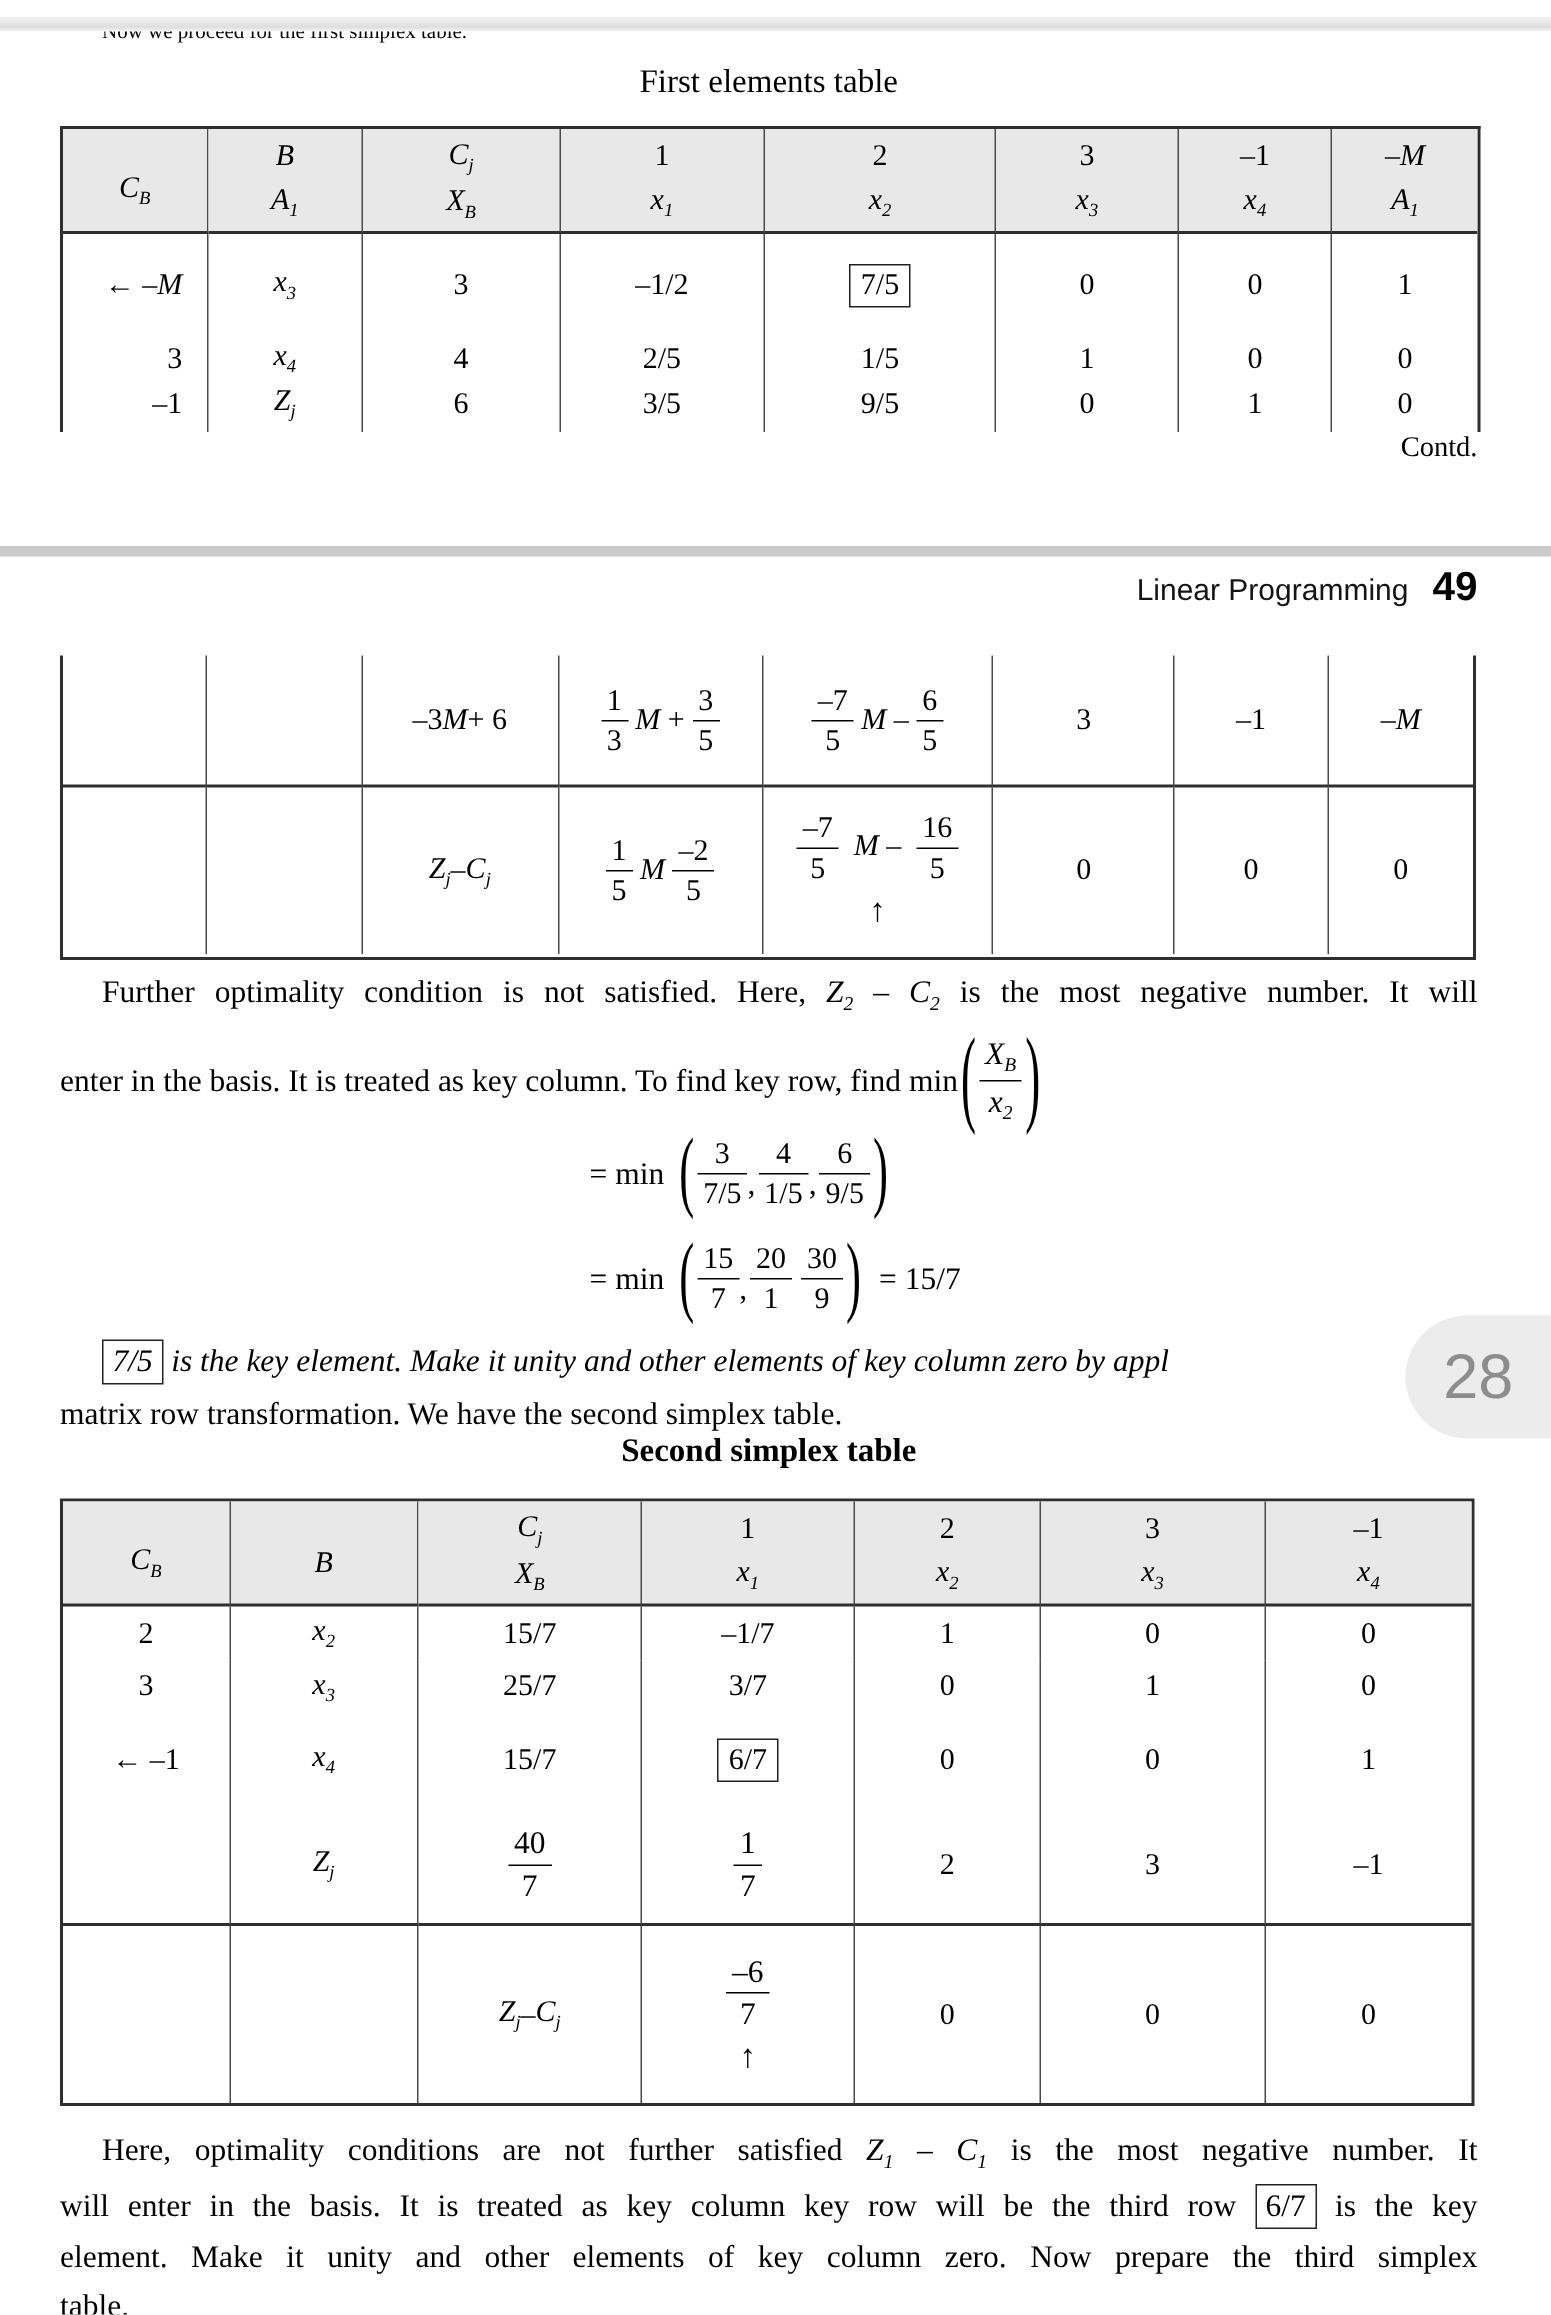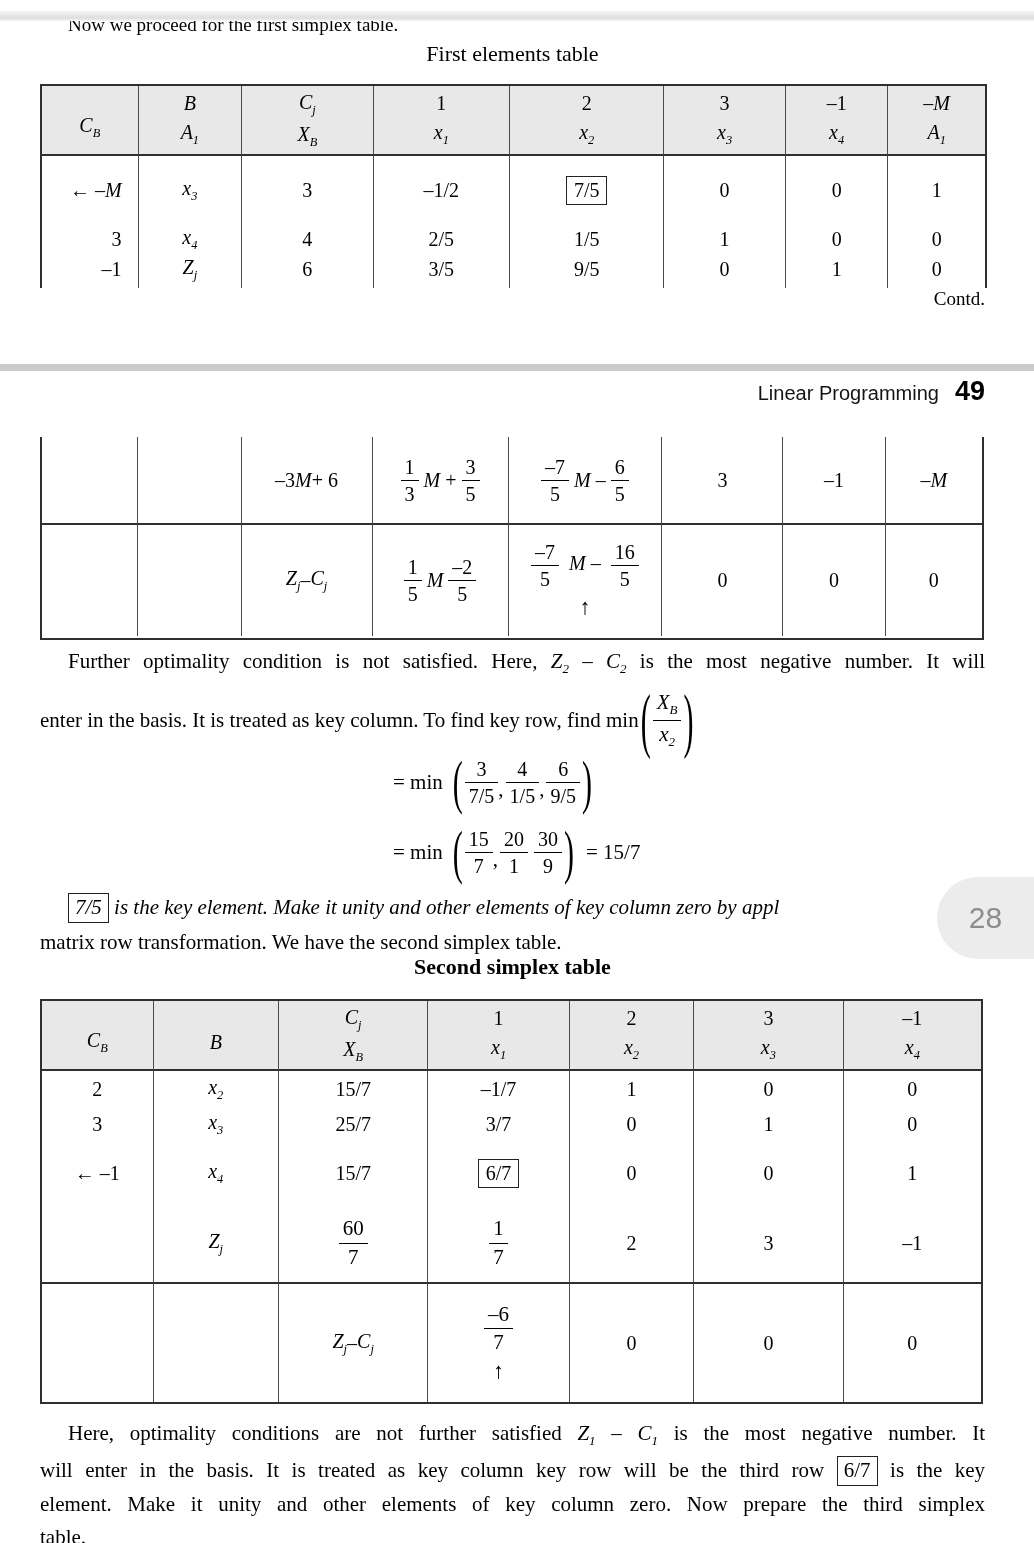--- a/index.html
+++ b/index.html
@@ -5,21 +5,21 @@
   * { box-sizing: border-box; margin: 0; padding: 0; }
   body { background:#fff; font-family:"Liberation Serif","DejaVu Serif",serif; color:#000; }
   #page { position:relative; width:1034px; height:1543px; background:#fff; overflow:hidden; }
   .abs { position:absolute; }
   sub { font-size:0.62em; }
   i { font-style:italic; }
 
   
   .topband { left:0; top:11px; width:1034px; height:10px;
     background:linear-gradient(180deg,#f4f4f4 0%,#dedede 70%,#f6f6f6 100%); z-index:3; }
-  .intro { left:68px; top:14px; font-size:19px; z-index:1; }
+  .intro { left:68px; top:14px; font-size:14px; z-index:1; }
 
   .ttitle { left:40px; width:945px; text-align:center; font-size:22px; }
 
   
   .grid { position:absolute; border:2px solid #2f2f2f; background:#fff; }
   .c { display:flex; align-items:center; justify-content:center;
        font-size:20px; line-height:1.15; border-right:1.5px solid #4a4a4a; }
   .lastcol { border-right:none; }
   .hc { flex-direction:column; justify-content:space-evenly; background:#e8e8e8;
         border-bottom:2px solid #2f2f2f; }
@@ -68,21 +68,21 @@
   .mathrow { display:flex; align-items:center; font-size:21px; }
   .mr-a { left:40px; top:682px; height:76px; }
   .mr-b { left:393px; top:750px; height:64px; }
   .mr-c { left:393px; top:820px; height:64px; }
   .lowcomma { align-self:flex-end; padding:0 2px 12px 0; }
   .eqmin { padding-right:8px; }
   .res { padding-left:10px; }
 
   .badge { left:937px; top:877px; width:97px; height:82px; border-radius:44px 0 0 44px;
            background:#ececec; color:#8d8d8d; font-family:"Liberation Sans",sans-serif;
-           font-size:30px; display:flex; align-items:center; justify-content:center; z-index:4; }
+           font-size:42px; display:flex; align-items:center; justify-content:center; z-index:4; }
 </style>
 </head>
 <body>
 
 <div id="page">
 
   <div class="abs intro">Now we proceed for the first simplex table.</div>
   <div class="abs topband"></div>
 
   <div class="abs ttitle" style="top:41px;">First elements table</div>
@@ -352,21 +352,21 @@
     <div class="c">0</div>
     <div class="c">0</div>
     <div class="c lastcol">1</div>
 
     <div class="c bb2"></div>
     <div class="c bb2">
         <i>Z<sub>j</sub></i>
       </div>
     <div class="c bb2">
       <span class="fr" style="font-size:21px;">
-          <span class="n">60</span>
+          <span class="n">40</span>
           <span class="d">7</span>
         </span>
     </div>
     <div class="c bb2">
       <span class="fr" style="font-size:21px;">
           <span class="n">1</span>
           <span class="d">7</span>
         </span>
     </div>
     <div class="c bb2">2</div>

